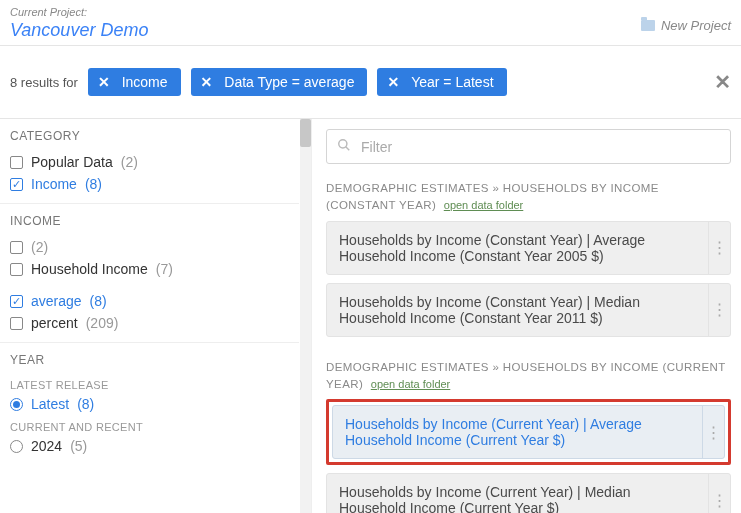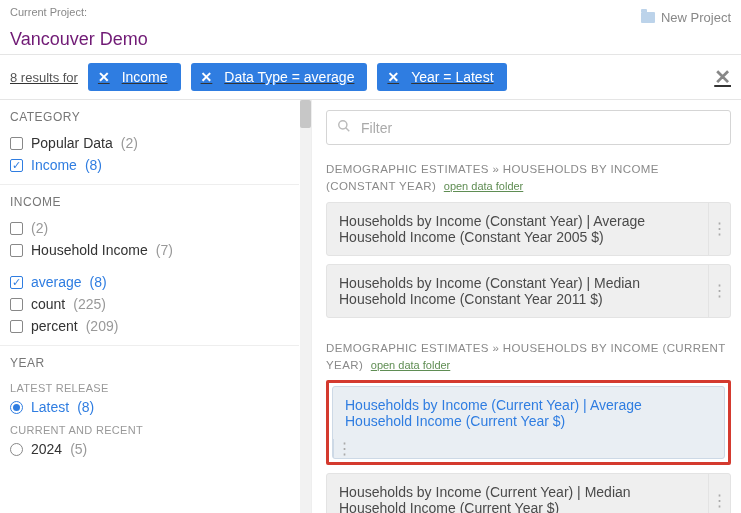--- a/index.html
+++ b/index.html
@@ -1,23 +1,23 @@
 <!DOCTYPE html>
 <html><head>
 <meta charset="utf-8">
 <style>
   * { box-sizing: border-box; margin: 0; padding: 0; }
   body { font-family: -apple-system, BlinkMacSystemFont, "Segoe UI", Helvetica, Arial, sans-serif; font-size: 14px; color: #333; background: #fff; width: 741px; height: 513px; overflow: hidden; }
-  .header { padding: 6px 10px 4px 10px; display: flex; justify-content: space-between; align-items: flex-start; }
+  .header { padding: 6px 10px 4px 10px; display: flex; justify-content: space-between; align-items: center; font-style: italic; }
   .project-label { font-size: 11px; color: #888; }
-  .project-name { font-size: 18px; color: #701a75; margin-top: 11px; }
+  .project-name { font-size: 18px; color: #3b82f6; margin-top: 2px; }
   .new-project { color: #888; font-size: 13px; display:flex; align-items:center; gap:6px; padding-top:4px; cursor:pointer; }
   .folder-icon { width:14px; height:11px; background:#bcd3ea; border-radius:1px; position:relative; }
   .folder-icon::before { content:""; position:absolute; top:-3px; left:0; width:6px; height:3px; background:#bcd3ea; border-radius:1px 1px 0 0; }
-  .chips-bar { border-top:1px solid #e5e5e5; border-bottom:1px solid #e5e5e5; padding:8px 10px; display:flex; align-items:center; gap:10px;text-decoration:underline; }
+  .chips-bar { border-top:1px solid #e5e5e5; border-bottom:1px solid #e5e5e5; padding:22px 10px; display:flex; align-items:center; gap:10px; }
   .results-count { font-size:13px; color:#555; }
   .chip { background:#2f7de1; color:#fff; border-radius:3px; padding:6px 13px 6px 10px; font-size:14px; display:flex; align-items:center; gap:12px; cursor:pointer; }
   .chip-x { font-weight:bold; font-size:14px; line-height:1; }
   .close-all { margin-left:auto; color:#888; font-size:20px; cursor:pointer; font-weight:bold; }
   .main { display:flex; height: calc(513px - 90px); }
   .sidebar { width: 312px; border-right: 1px solid #eee; position:relative; overflow-y:hidden; }
   .sidebar-inner { padding-right:12px; }
   .section-head { color:#777; font-size:12px; letter-spacing:0.5px; padding:10px 10px 6px 10px; border-top:1px solid #eee; }
   .section-head.first { border-top:none; }
   .facets { padding: 2px 10px 8px 10px; }
@@ -39,21 +39,21 @@
   .filter-box { border:1px solid #d5d5d5; border-radius:3px; padding:8px 10px; display:flex; align-items:center; gap:10px; margin-bottom:16px; }
   .search-ico { color:#bbb; font-size:14px; }
   .filter-input { border:none; outline:none; font-size:14px; flex:1; color:#333; }
   .filter-input::placeholder { color:#aaa; }
   .group-head { font-size:11.5px; color:#8a8a8a; letter-spacing:0.4px; line-height:1.5; margin-bottom:6px; }
   .open-folder { color:#5f8d53; text-decoration:underline; font-size:11px; text-transform:none; letter-spacing:0; cursor:pointer; margin-left:4px; }
   .card { background:#efefef; border:1px solid #e3e3e3; border-radius:3px; display:flex; align-items:stretch; margin-bottom:8px; }
   .card-body { flex:1; padding:10px 12px; font-size:14px; color:#4a4a4a; }
   .card-menu { width:22px; display:flex; align-items:center; justify-content:center; border-left:1px solid #e3e3e3; color:#aaa; cursor:pointer; font-size:16px; }
   .card.highlight-wrap { border:3px solid #d43a2f; border-radius:2px; background:transparent; padding:3px; display:block; margin-bottom:8px; }
-  .card.highlight-wrap .inner { background:#e9eef3; border:1px solid #cdd9e6; border-radius:3px; display:flex; align-items:stretch;flex-direction:column; }
+  .card.highlight-wrap .inner { background:#e9eef3; border:1px solid #cdd9e6; border-radius:3px; display:flex; align-items:stretch; }
   .card.highlight-wrap .card-body { color:#2f7de1; }
   .group-gap { height:14px; }
 </style>
 </head>
 <body>
 
 <div class="header">
   <div>
     <div class="project-label">Current Project:</div>
     <div class="project-name">Vancouver Demo</div>
@@ -110,25 +110,20 @@
           </div>
       </div>
       <div class="facets">
         <div class="facet">
             <span class="cb checked"></span>
             <span class="facet-label active">average</span> 
             <span class="facet-count" style="color:#2f7de1">(8)</span>
           </div>
         <div class="facet">
             <span class="cb"></span>
-            <span class="facet-label">count</span> 
-            <span class="facet-count">(225)</span>
-          </div>
-        <div class="facet">
-            <span class="cb"></span>
             <span class="facet-label">percent</span> 
             <span class="facet-count">(209)</span>
           </div>
       </div>
       <div class="section-head">YEAR</div>
       <div class="subhead">LATEST RELEASE</div>
       <div class="radio-row">
           <span class="radio checked"></span>
           <span class="radio-label active">Latest</span> 
           <span class="facet-count" style="color:#2f7de1">(8)</span>

